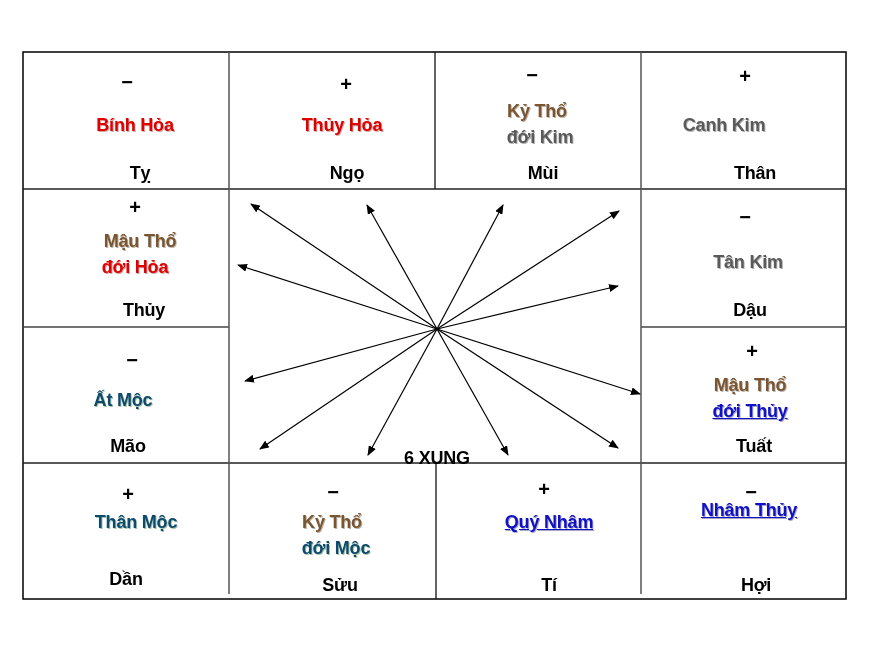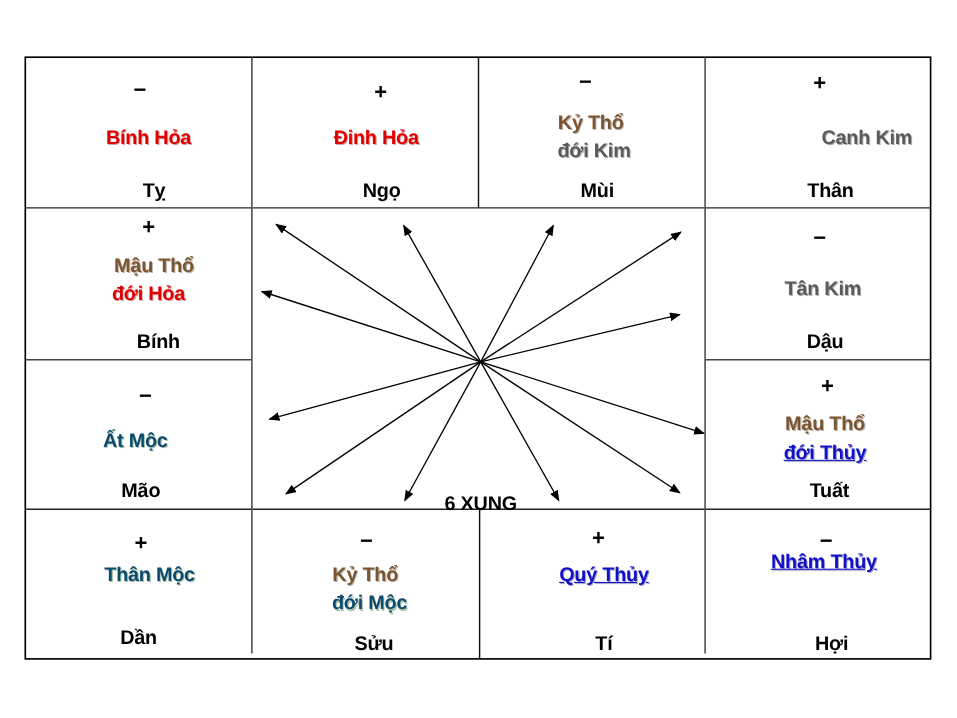--- a/index.html
+++ b/index.html
@@ -56,36 +56,36 @@
         <line x1="437" y1="329" x2="508" y2="455" stroke="#000" stroke-width="1.2" marker-end="url(#ah)"></line>
         <line x1="437" y1="329" x2="618" y2="448" stroke="#000" stroke-width="1.2" marker-end="url(#ah)"></line>
       </g>
   </svg>
 
   <div class="txt sign" style="left:127px;top:82px">−</div>
   <div class="txt stem c-hoa" style="left:135px;top:125px">Bính Hỏa</div>
   <div class="txt branch" style="left:140px;top:173px">Tỵ</div>
 
   <div class="txt sign" style="left:346px;top:84px">+</div>
-  <div class="txt stem c-hoa" style="left:342px;top:125px">Đinh Hỏa</div>
+  <div class="txt stem c-hoa" style="left:342px;top:125px">Thủy Hỏa</div>
   <div class="txt branch" style="left:347px;top:173px">Ngọ</div>
 
   <div class="txt sign" style="left:532px;top:75px">−</div>
   <div class="txt stem c-tho" style="left:537px;top:111px">Kỷ Thổ</div>
   <div class="txt stem c-kim" style="left:540px;top:137px">đới Kim</div>
   <div class="txt branch" style="left:543px;top:173px">Mùi</div>
 
   <div class="txt sign" style="left:745px;top:76px">+</div>
-  <div class="txt stem c-kim" style="left:788px;top:125px">Canh Kim</div>
+  <div class="txt stem c-kim" style="left:724px;top:125px">Canh Kim</div>
   <div class="txt branch" style="left:755px;top:173px">Thân</div>
 
   <div class="txt sign" style="left:135px;top:207px">+</div>
   <div class="txt stem c-tho" style="left:140px;top:241px">Mậu Thổ</div>
   <div class="txt stem c-hoa" style="left:135px;top:267px">đới Hỏa</div>
-  <div class="txt branch" style="left:144px;top:310px">Bính</div>
+  <div class="txt branch" style="left:144px;top:310px">Thủy</div>
 
   <div class="txt sign" style="left:745px;top:217px">−</div>
   <div class="txt stem c-kim" style="left:748px;top:262px">Tân Kim</div>
   <div class="txt branch" style="left:750px;top:310px">Dậu</div>
 
   <div class="txt sign" style="left:132px;top:360px">−</div>
   <div class="txt stem c-moc" style="left:123px;top:400px">Ất Mộc</div>
   <div class="txt branch" style="left:128px;top:446px">Mão</div>
 
   <div class="txt sign" style="left:752px;top:351px">+</div>
@@ -98,20 +98,20 @@
   <div class="txt sign" style="left:128px;top:494px">+</div>
   <div class="txt stem c-moc" style="left:136px;top:522px">Thân Mộc</div>
   <div class="txt branch" style="left:126px;top:579px">Dần</div>
 
   <div class="txt sign" style="left:333px;top:492px">−</div>
   <div class="txt stem c-tho" style="left:332px;top:522px">Kỷ Thổ</div>
   <div class="txt stem c-moc" style="left:336px;top:548px">đới Mộc</div>
   <div class="txt branch" style="left:340px;top:585px">Sửu</div>
 
   <div class="txt sign" style="left:544px;top:489px">+</div>
-  <div class="txt stem c-thuy" style="left:549px;top:522px">Quý Thủy</div>
+  <div class="txt stem c-thuy" style="left:549px;top:522px">Quý Nhâm</div>
   <div class="txt branch" style="left:549px;top:585px">Tí</div>
 
   <div class="txt sign" style="left:751px;top:492px">−</div>
   <div class="txt stem c-thuy" style="left:749px;top:510px">Nhâm Thủy</div>
   <div class="txt branch" style="left:756px;top:585px">Hợi</div>
 
 </div>
 
 </body></html>

